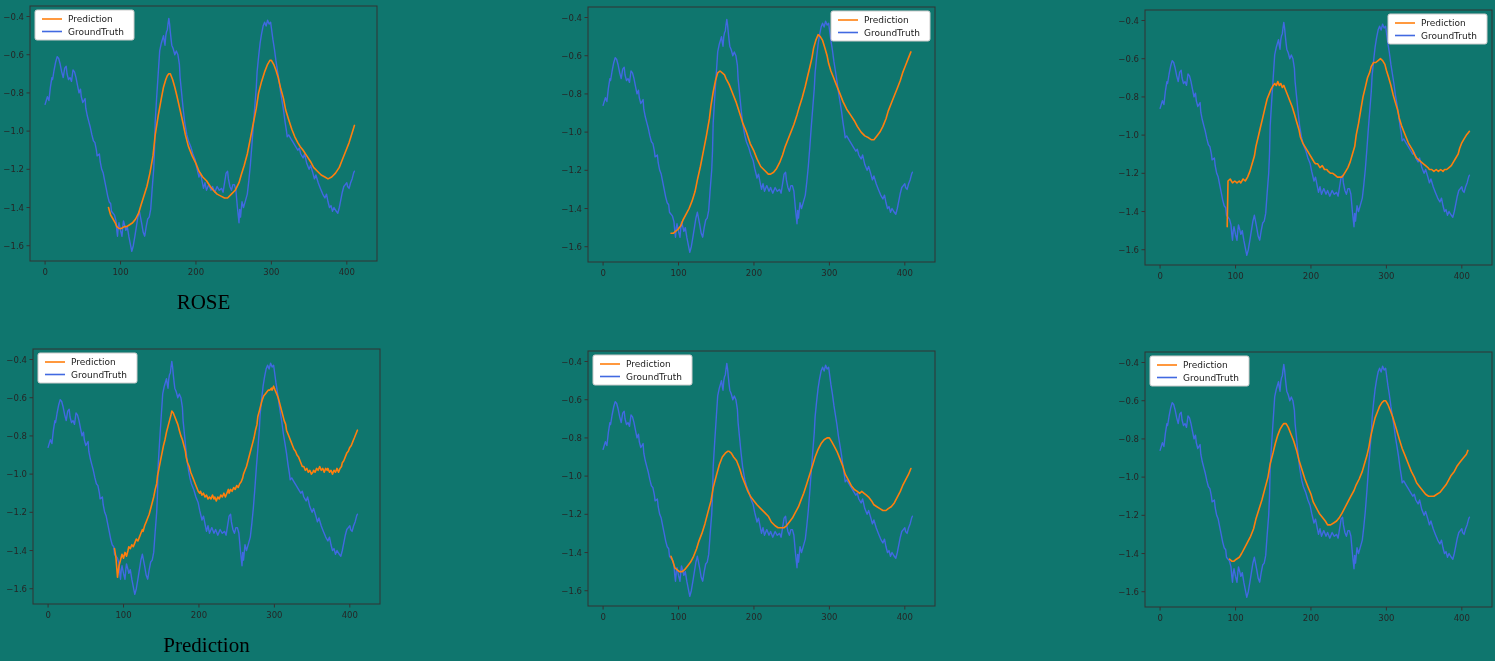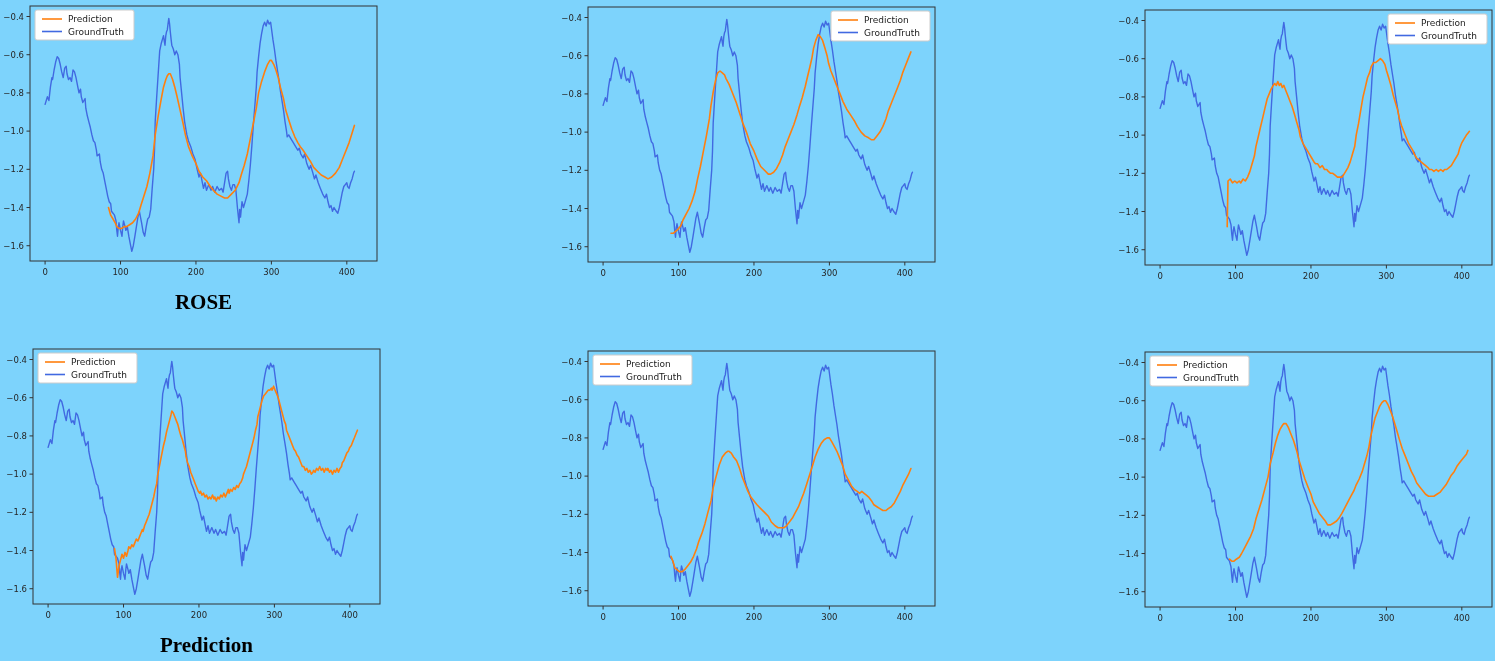--- a/index.html
+++ b/index.html
@@ -1,21 +1,21 @@
 <!DOCTYPE html>
 <html><head>
 <meta charset="utf-8">
 <style>
   html,body{margin:0;padding:0;background:#ffffff;}
-  #figure{position:relative;width:1495px;height:661px;background:#7dd3fc;overflow:hidden;
+  #figure{position:relative;width:1495px;height:661px;background:#0f766e;overflow:hidden;
           font-family:"DejaVu Sans",sans-serif;}
   .panel{position:absolute;width:400px;height:330px;}
   .panel svg{position:absolute;left:0;top:0;}
   .chart-title{position:absolute;left:34px;width:347px;top:292px;text-align:center;
-               font-family:"Liberation Serif",serif;font-weight:bold;font-size:21px;color:#000000;}
+               font-family:"Liberation Serif",serif;font-weight:normal;font-size:21px;color:#000000;}
 </style>
 </head>
 <body>
 
 <div id="figure">
   <div class="panel" id="panel-0" style="left:-4px;top:-2px">
     <svg id="svg-0" width="400" height="330">
         <rect x="34" y="8" width="347" height="255" fill="none" stroke="#333333" stroke-width="1"></rect>
         <line x1="30.5" y1="18.5056179775281" x2="34" y2="18.5056179775281" stroke="#333333" stroke-width="1"></line>
         <text x="28" y="21.5056179775281" text-anchor="end" font-size="8.5" fill="#262626">−0.4</text>

